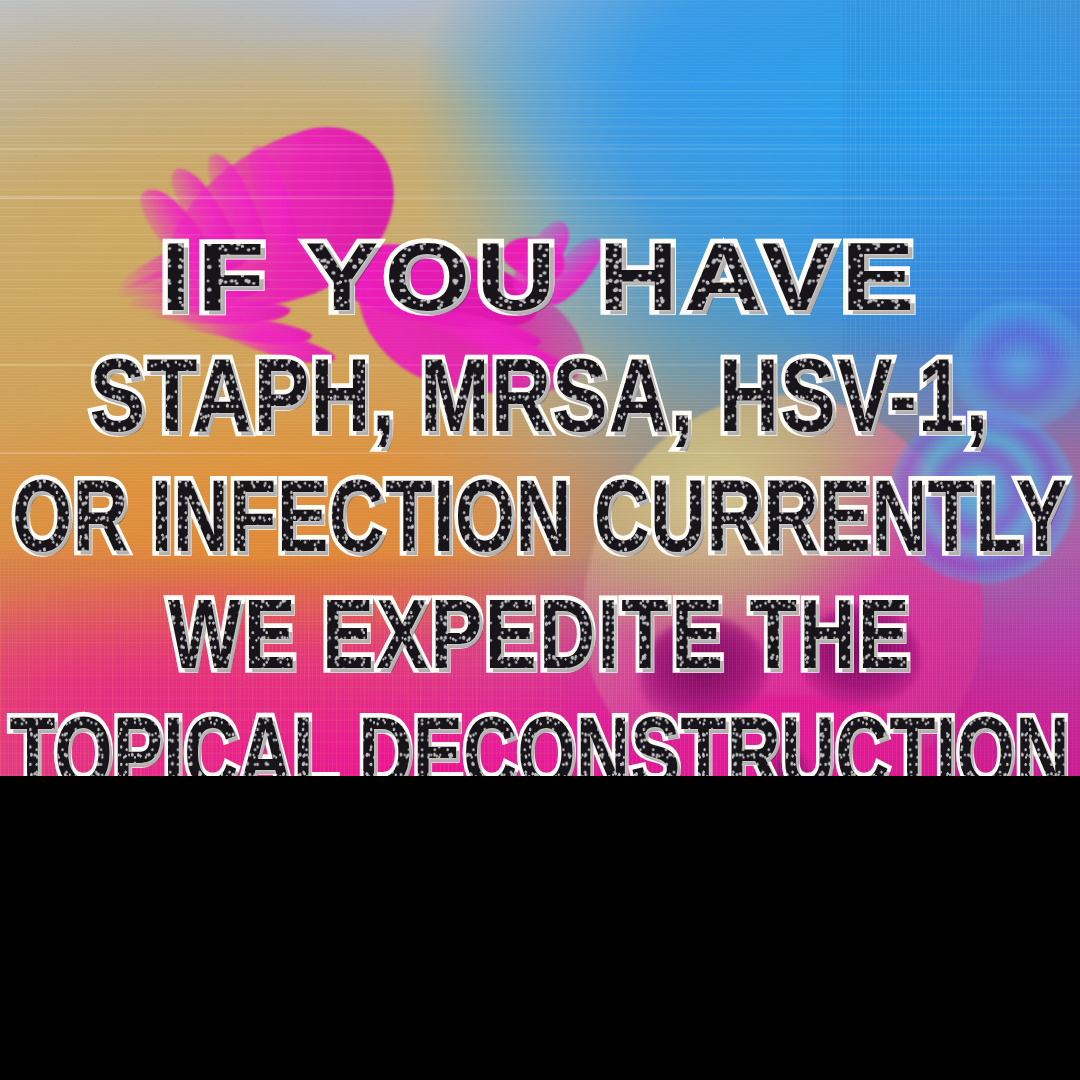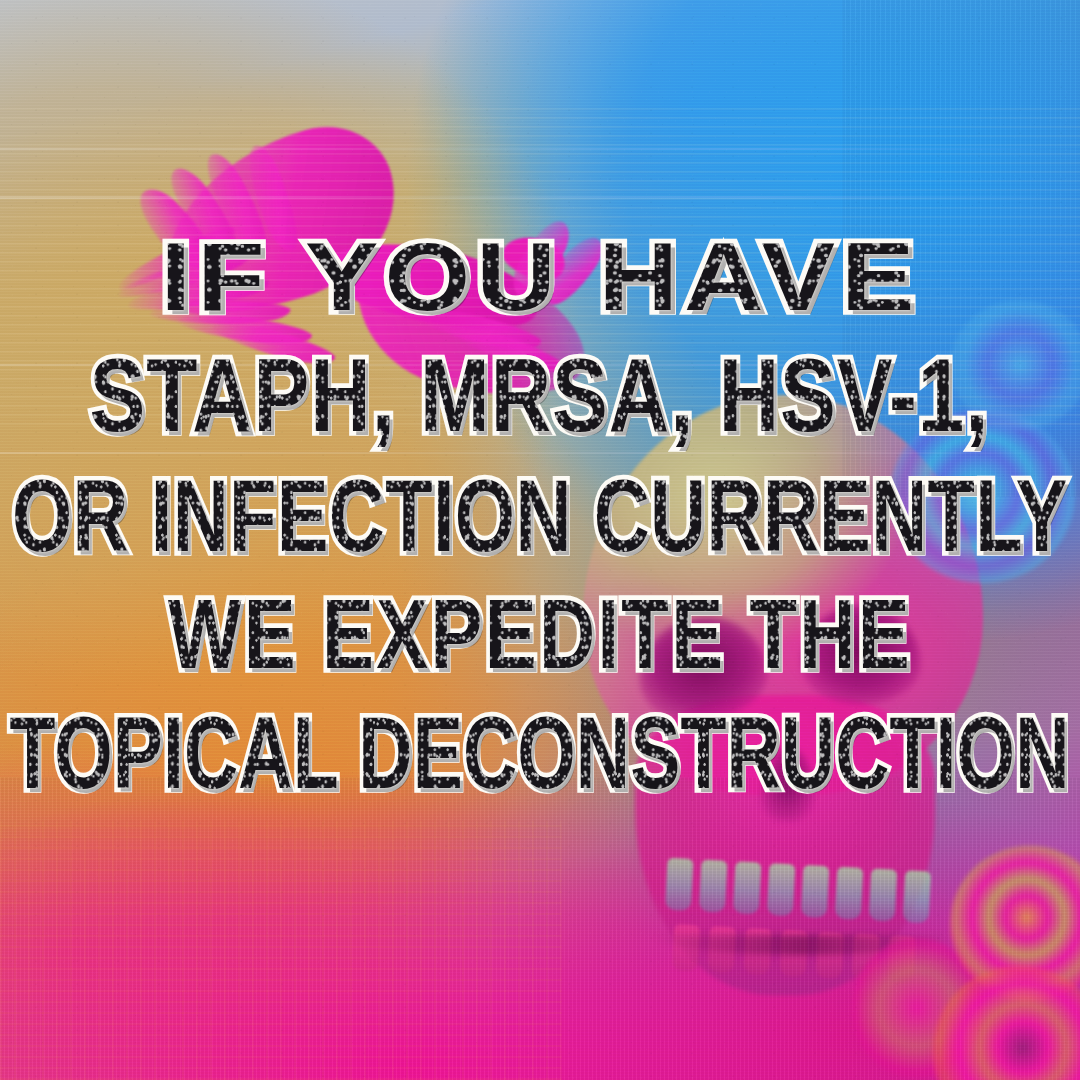--- a/index.html
+++ b/index.html
@@ -4,21 +4,21 @@
 <title>Infection Notice Graphic</title>
 <style>
   html, body {
     margin: 0;
     padding: 0;
     background: #000;
   }
   #poster {
     position: relative;
     width: 1080px;
-    height: 1080px;
+    height: 776px;
     overflow: hidden;
     font-family: "Liberation Sans", sans-serif;
     background: #b4a07a;
     text-decoration: underline;
   }
 
   
   .layer {
     position: absolute;
     inset: 0;

